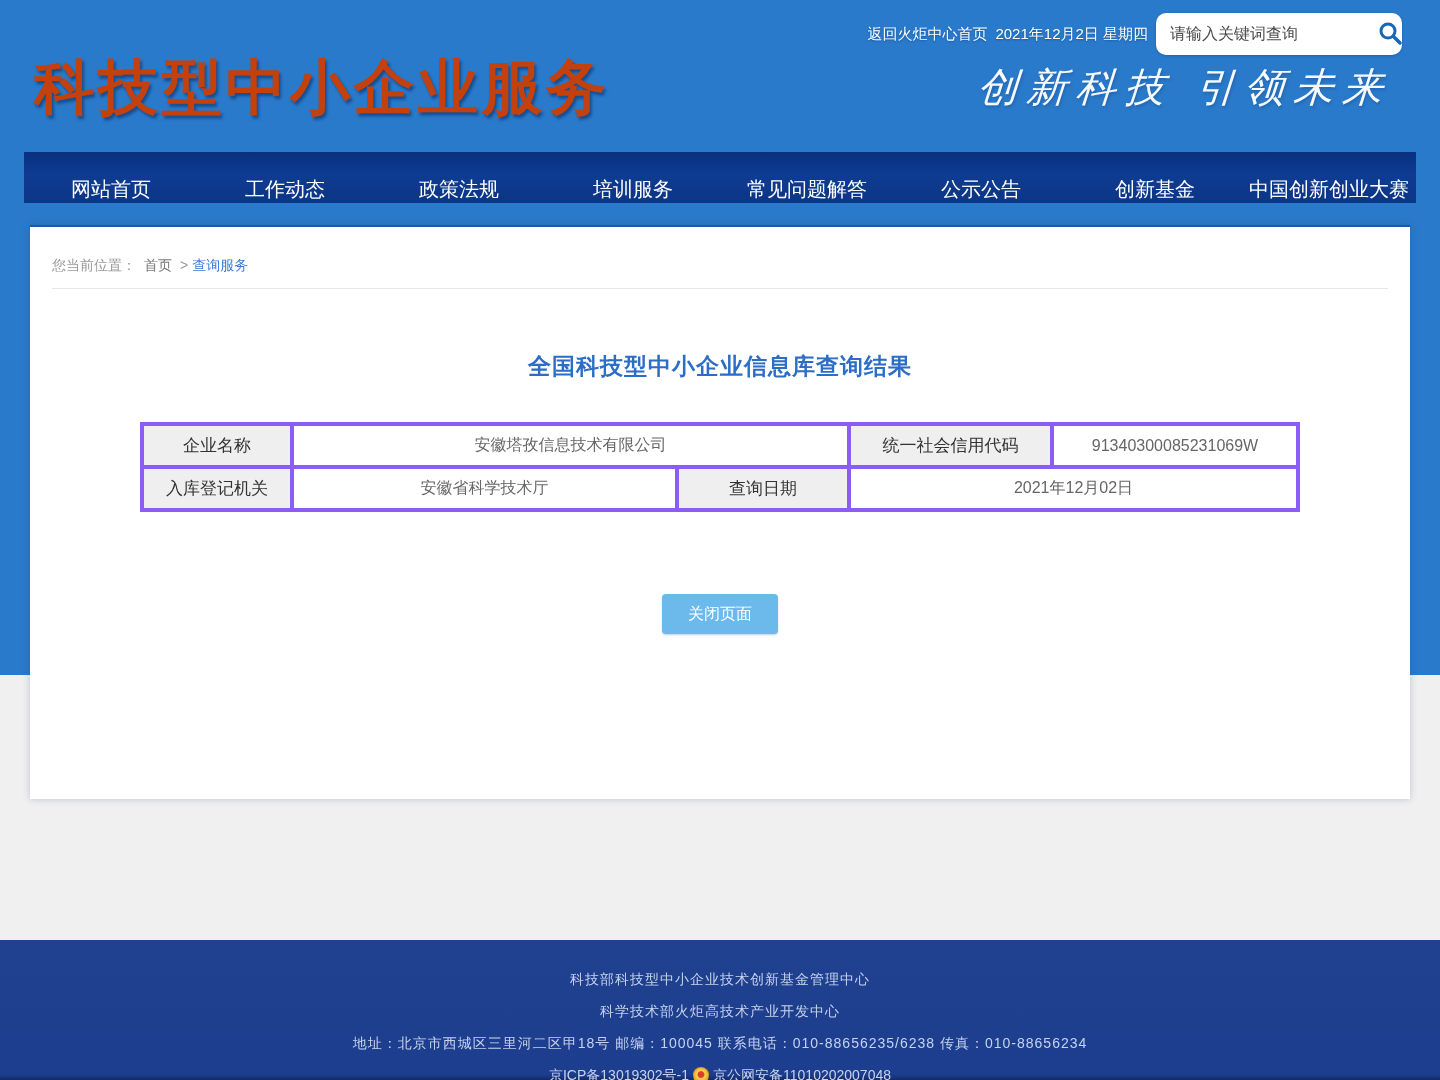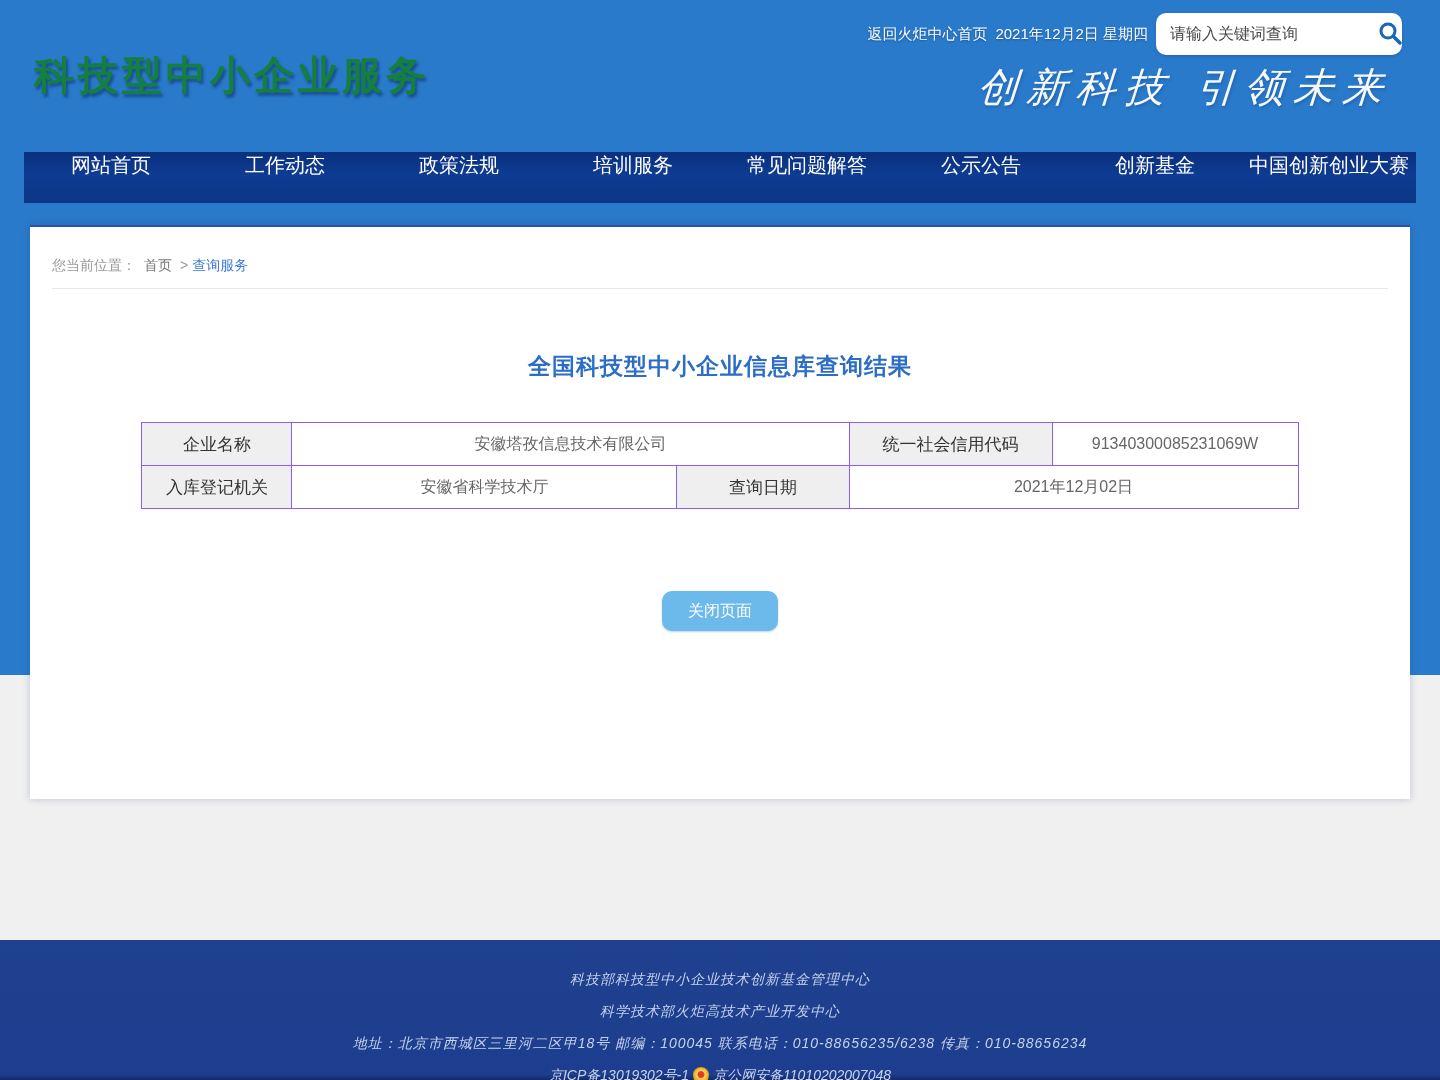--- a/index.html
+++ b/index.html
@@ -19,21 +19,21 @@
     background-color:#2a7acb;
   }
 
   .layer { position:relative; z-index:1; }
 
   
   header { height:152px; position:relative; }
   .site-title {
     position:absolute; left:34px; top:48px;
     font-family:"Liberation Serif","DejaVu Serif",serif;
-    font-size:40px; font-weight:bold; color:#15803d; letter-spacing:4px;
+    font-size:60px; font-weight:bold; color:#c2410c; letter-spacing:4px;
     text-shadow:2px 3px 3px rgba(8,40,92,.55);
   }
   .top-bar {
     position:absolute; top:13px; right:38px; height:42px;
     display:flex; align-items:center; gap:8px;
   }
   .top-link, .top-date { color:#ffffff; font-size:15px; text-decoration:none; text-shadow:0 1px 2px rgba(0,30,80,.4); }
   .search-box {
     width:246px; height:42px; background:#ffffff; border-radius:10px;
     display:flex; align-items:center; padding:0 10px 0 14px;
@@ -50,21 +50,21 @@
     font-family:"DejaVu Serif","Liberation Serif",serif; font-style:italic;
     font-size:40px; color:rgba(255,255,255,.96); letter-spacing:9px;
     text-shadow:1px 2px 3px rgba(20,60,120,.35);
     transform:skewX(-4deg);
   }
 
   
   nav {
     margin:0 24px; height:51px;
     background:linear-gradient(180deg,#0a2f7e 0%, #0e3c92 45%, #0c3585 100%);
-    display:flex; align-items:flex-start;
+    display:flex; align-items:flex-end;
   }
   nav ul { list-style:none; display:flex; width:100%; }
   nav li { flex:1; text-align:center; color:#ffffff; font-size:20px; cursor:pointer; white-space:nowrap; }
 
   
   .container {
     margin:22px 30px 0; height:574px; background:#ffffff;
     border-top:2px solid #26549f;
     box-shadow:0 0 7px rgba(30,60,110,.25);
     position:relative;
@@ -75,37 +75,37 @@
   .breadcrumb .bc-current { color:#3c7ad6; text-decoration:none; cursor:pointer; }
   .bc-divider { margin:13px 22px 0; border-bottom:1px solid #e8e8e8; }
 
   .result-title {
     margin-top:62px; text-align:center;
     font-size:23px; font-weight:bold; color:#2c6ec5; letter-spacing:1px;
   }
 
   table.result { width:1156px; margin:40px auto 0; border-collapse:collapse; table-layout:fixed; }
   table.result td {
-    border:1px solid #8b5cf6; height:43px; text-align:center;
+    border:4px solid #8b5cf6; height:43px; text-align:center;
     font-size:16px; color:#666; padding:2px 6px; overflow:hidden;
   }
   table.result td.label { background:#efefef; color:#333; font-size:17px; }
 
   .close-btn {
     display:block; margin:82px auto 0; width:116px; height:40px;
     background:#6cb9ec; color:#ffffff; font-size:16px; font-family:Liberation Serif, serif;
-    border:none; border-radius:10px; cursor:pointer;
+    border:none; border-radius:4px; cursor:pointer;
     box-shadow:0 1px 2px rgba(60,120,180,.35);
   }
 
   
   footer {
     position:absolute; left:0; bottom:0; width:1440px; height:140px;
     background:linear-gradient(180deg,#20418f 0%, #1d3e8e 96%, #132b66 100%);
-    text-align:center; color:#c6d2ee; font-size:14px; padding-top:31px; z-index:2;font-style:italic;
+    text-align:center; color:#c6d2ee; font-size:14px; padding-top:31px; z-index:2;
   }
   footer .f-line { margin-bottom:14px; letter-spacing:1px; }
   .f-bottom { display:flex; justify-content:center; align-items:center; gap:4px; }
   .f-bottom a { color:#c6d2ee; text-decoration:none; display:inline-flex; align-items:center; gap:4px; }
   .police-badge {
     display:inline-block; width:16px; height:18px;
     background:radial-gradient(circle at 50% 42%, #e03c2c 0 22%, #ffd24d 30%, #e8a225 62%, #b5741a 100%);
     border-radius:50% 50% 46% 46% / 42% 42% 58% 58%;
     box-shadow:0 0 1px #6b4a08 inset;
   }

